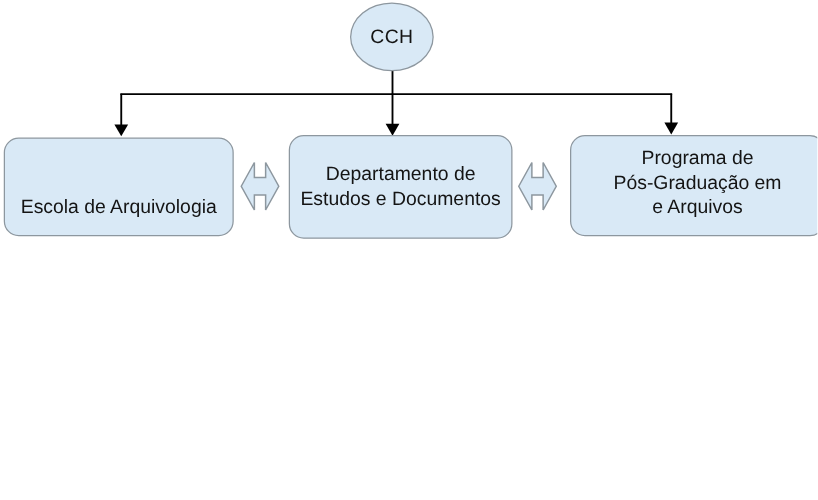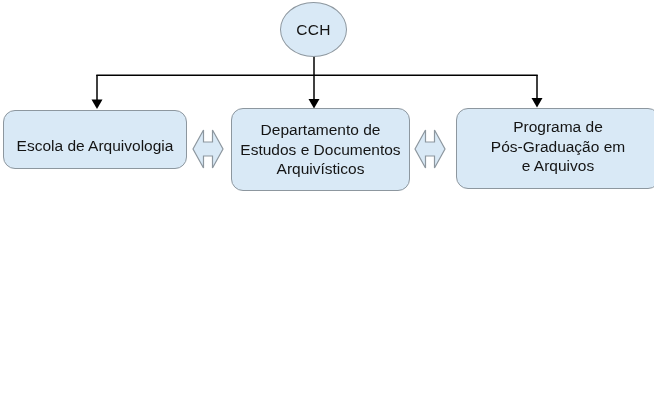--- a/index.html
+++ b/index.html
@@ -44,21 +44,21 @@
     border-radius: 12px;
     display: flex;
     flex-direction: column;
     text-align: center;
     font-size: 15.5px;
     line-height: 19.5px;
   }
   .box .line { display: block; white-space: nowrap; }
   .box-escola {
     left: 3px; top: 110px;
-    width: 184px; height: 59px;
+    width: 184px; height: 79px;
     justify-content: flex-end;
     padding-bottom: 13px;
   }
   .box-departamento {
     left: 231px; top: 108px;
     width: 179px; height: 83px;
     justify-content: center;
   }
   .box-programa {
     left: 456px; top: 108px;
@@ -103,21 +103,20 @@
     <span>CCH</span>
   </div>
 
   <div class="shape box box-escola">
     <span class="line">Escola de Arquivologia</span>
   </div>
 
   <div class="shape box box-departamento">
     <span class="line">Departamento de</span>
     <span class="line">Estudos e Documentos</span>
-    <span class="line">Arquivísticos</span>
   </div>
 
   <div class="shape box box-programa">
     <div class="text-frame">
       <span class="line">Programa de</span>
       <span class="line">Pós-Graduação em</span>
       <span class="line">e Arquivos</span>
     </div>
   </div>
 

